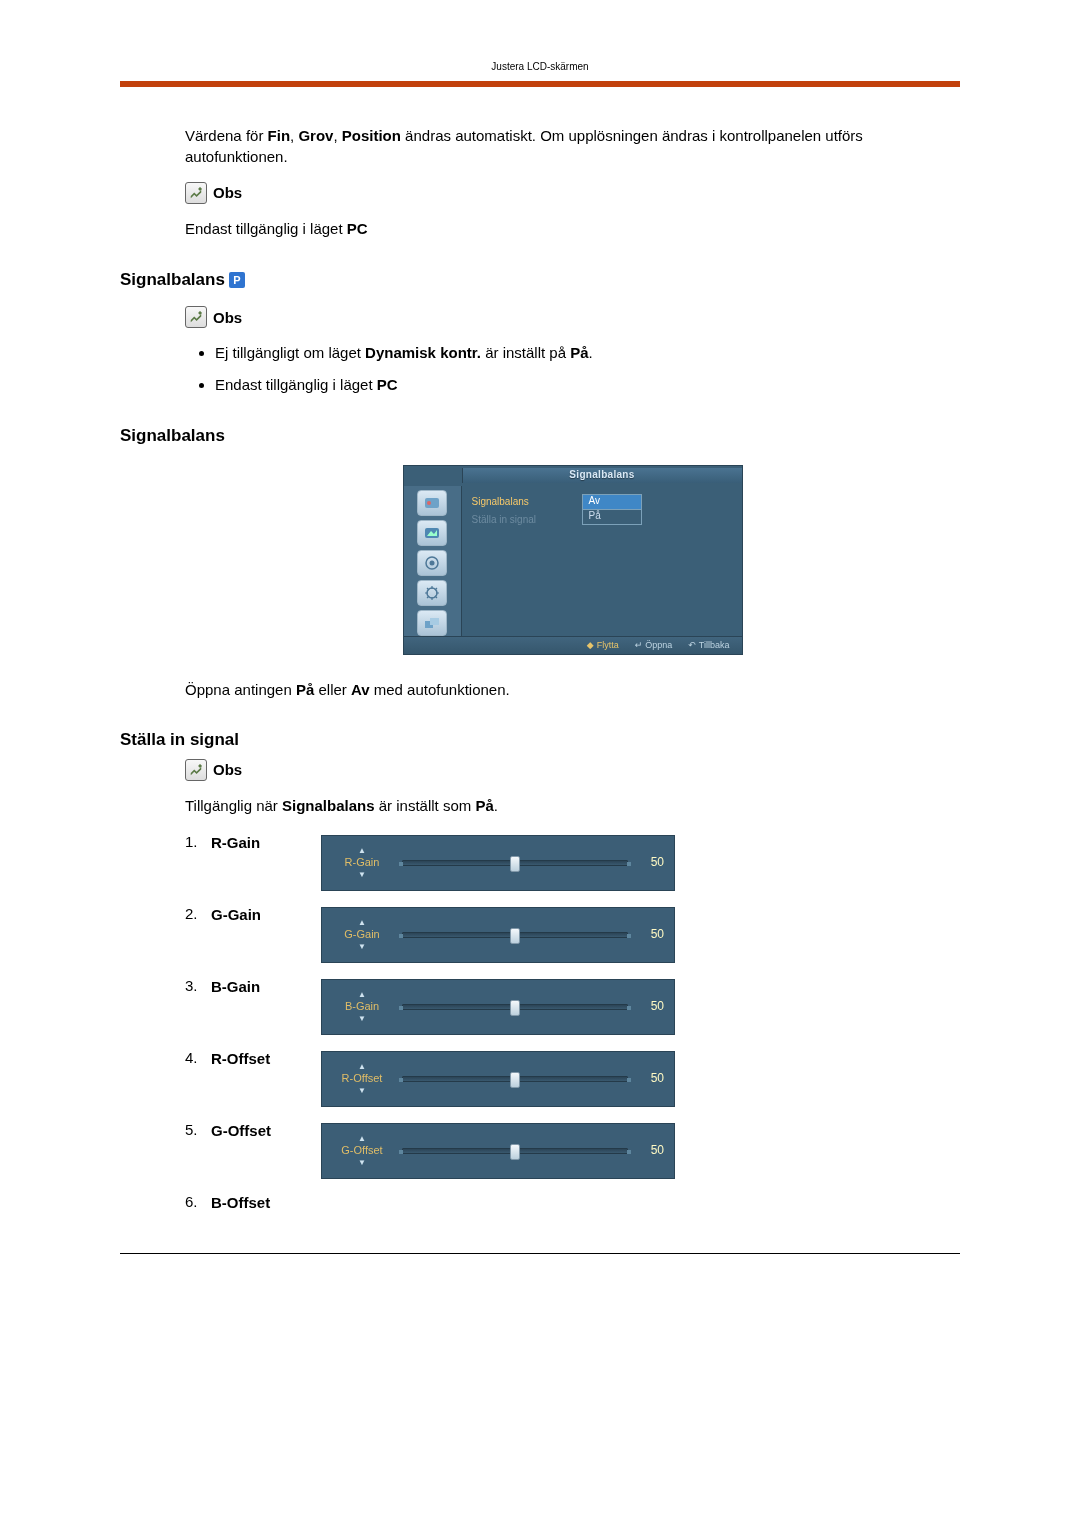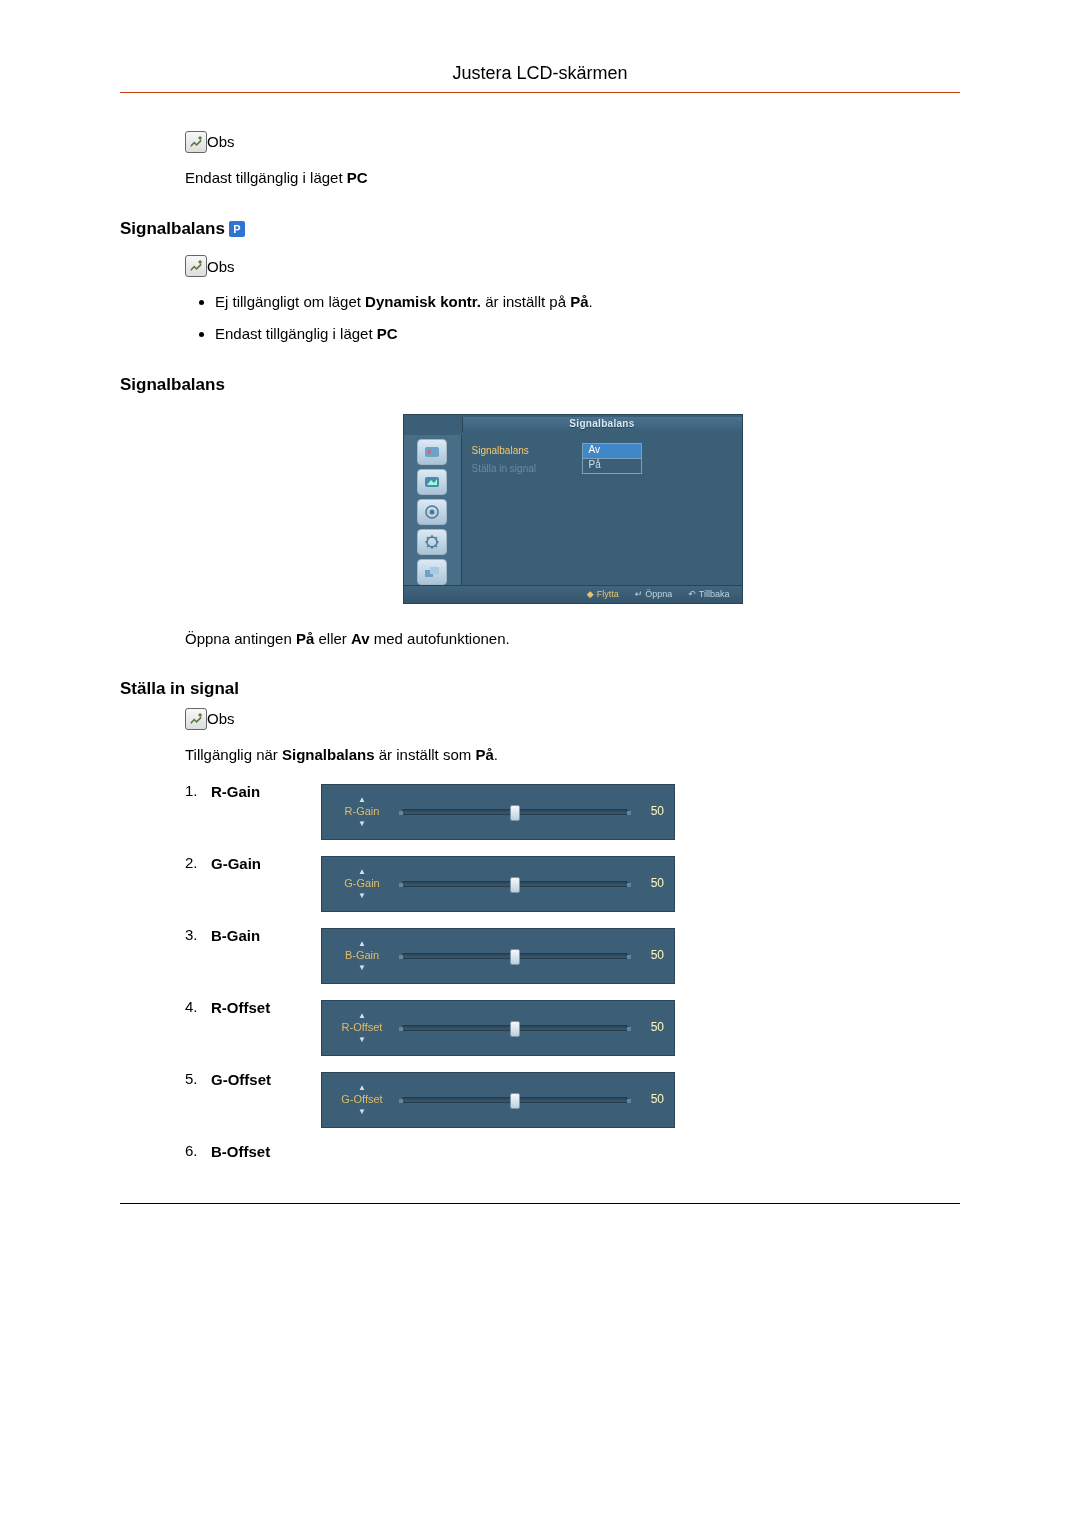--- a/index.html
+++ b/index.html
@@ -8,24 +8,24 @@
     font-size: 15px;
     color: #000;
     background: #fff;
     width: 1080px;
     margin: 0 auto;
     padding: 60px 120px 60px 120px;
     line-height: 1.45;
   }
   .page-header {
     text-align: center;
-    border-bottom: 1px solid #c2410c;
+    border-bottom: 6px solid #c2410c;
     padding-bottom: 6px;
     margin-bottom: 38px;
-    font-size: 18px;
+    font-size: 10px;
   }
   .content { padding-left: 65px; }
   .h2-title {
     font-weight: bold;
     font-size: 17px;
     margin-left: -65px;
     margin-top: 28px;
     margin-bottom: 14px;
     display: flex;
     align-items: center;
@@ -38,21 +38,22 @@
     color:#fff;
     font-size:11px;
     font-weight:bold;
     text-align:center;
     line-height:16px;
     border-radius:2px;
   }
   .obs-line {
     display:flex;
     align-items:center;
-    font-weight:normal;
+    gap:6px;
+    font-weight:bold;
     margin-top:6px;
     margin-bottom:14px;
   }
   .obs-icon {
     width:22px; height:22px;
     border:1px solid #666;
     border-radius:3px;
     background:linear-gradient(#f8f8f8,#ddd);
     display:flex;
     align-items:center;
@@ -225,20 +226,23 @@
 </style>
 </head>
 <body>
 
 <div class="page-header">
   <span>Justera LCD-skärmen</span>
 </div>
 
 <div class="content">
 
+  <p class="para">
+    <span>Värdena för </span><span class="bold">Fin</span><span>, </span><span class="bold">Grov</span><span>, </span><span class="bold">Position</span><span> ändras automatiskt. Om upplösningen ändras i kontrollpanelen utförs autofunktionen.</span>
+  </p>
 
   <div class="obs-line">
     <span class="obs-icon">
       <svg viewBox="0 0 24 24">
           <path fill="#5b7a46" d="M3 17l6-6 4 4 8-8v4l-8 8-4-4-6 6z"></path>
           <path stroke="#5b7a46" stroke-width="2" fill="none" d="M19 3l-2 2 2 2 2-2z"></path>
         </svg>
     </span>
     <span>Obs</span>
   </div>

